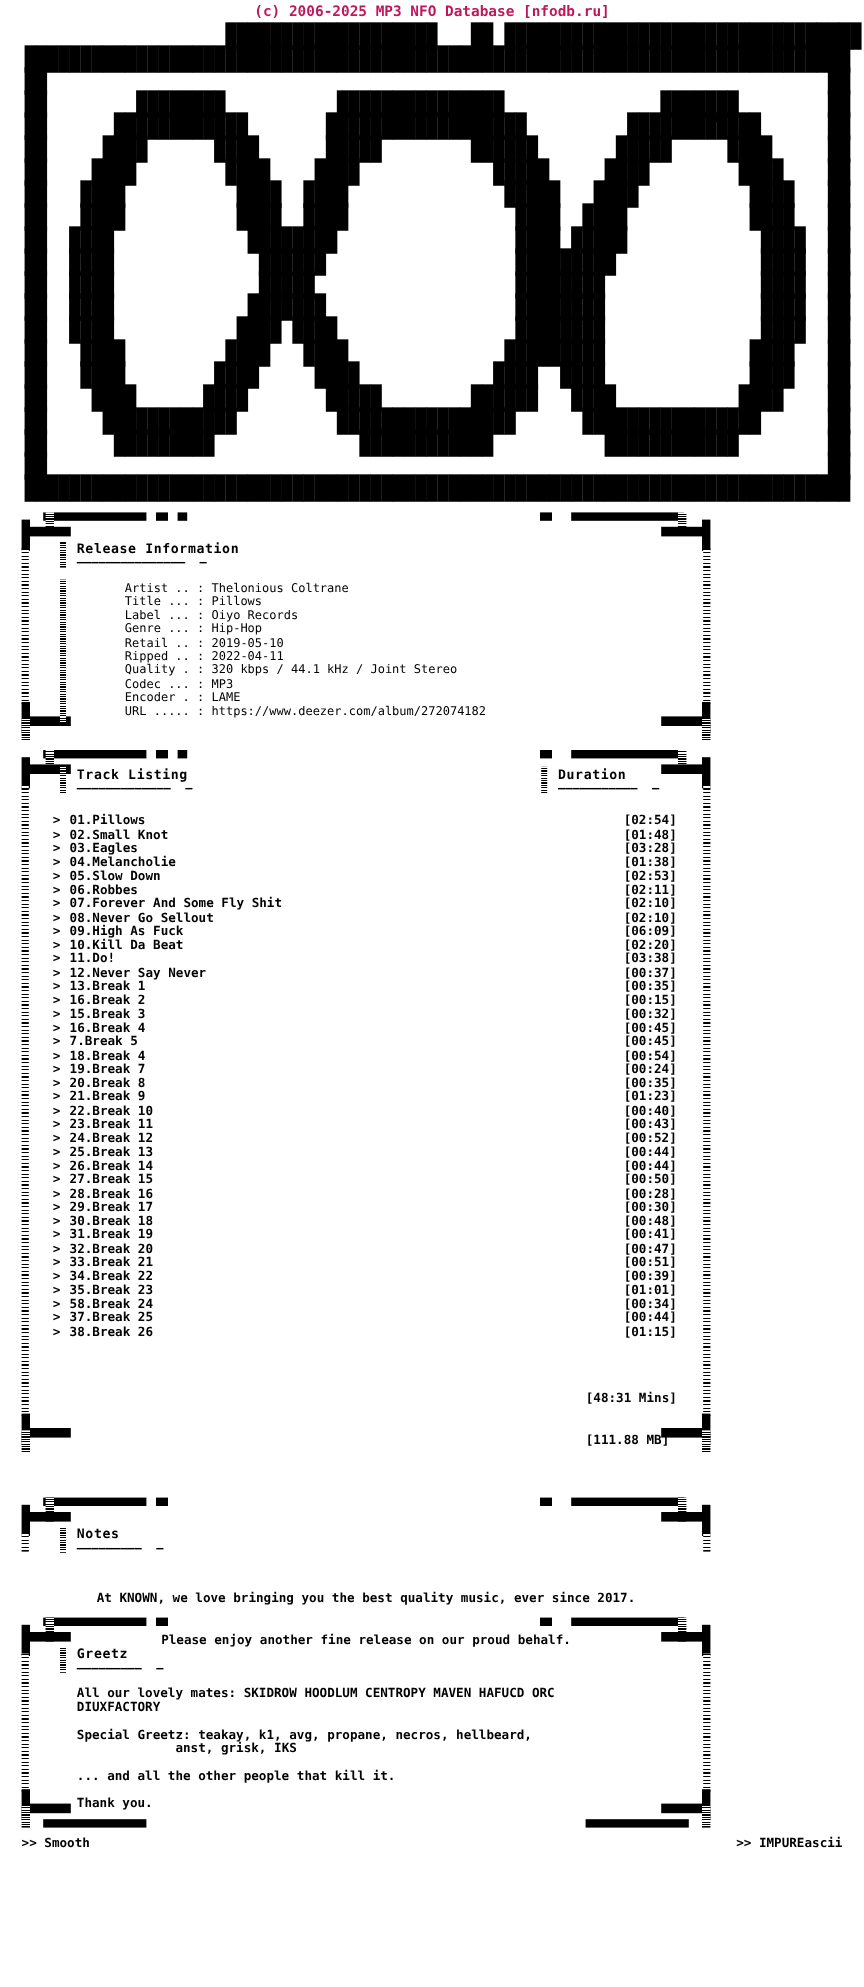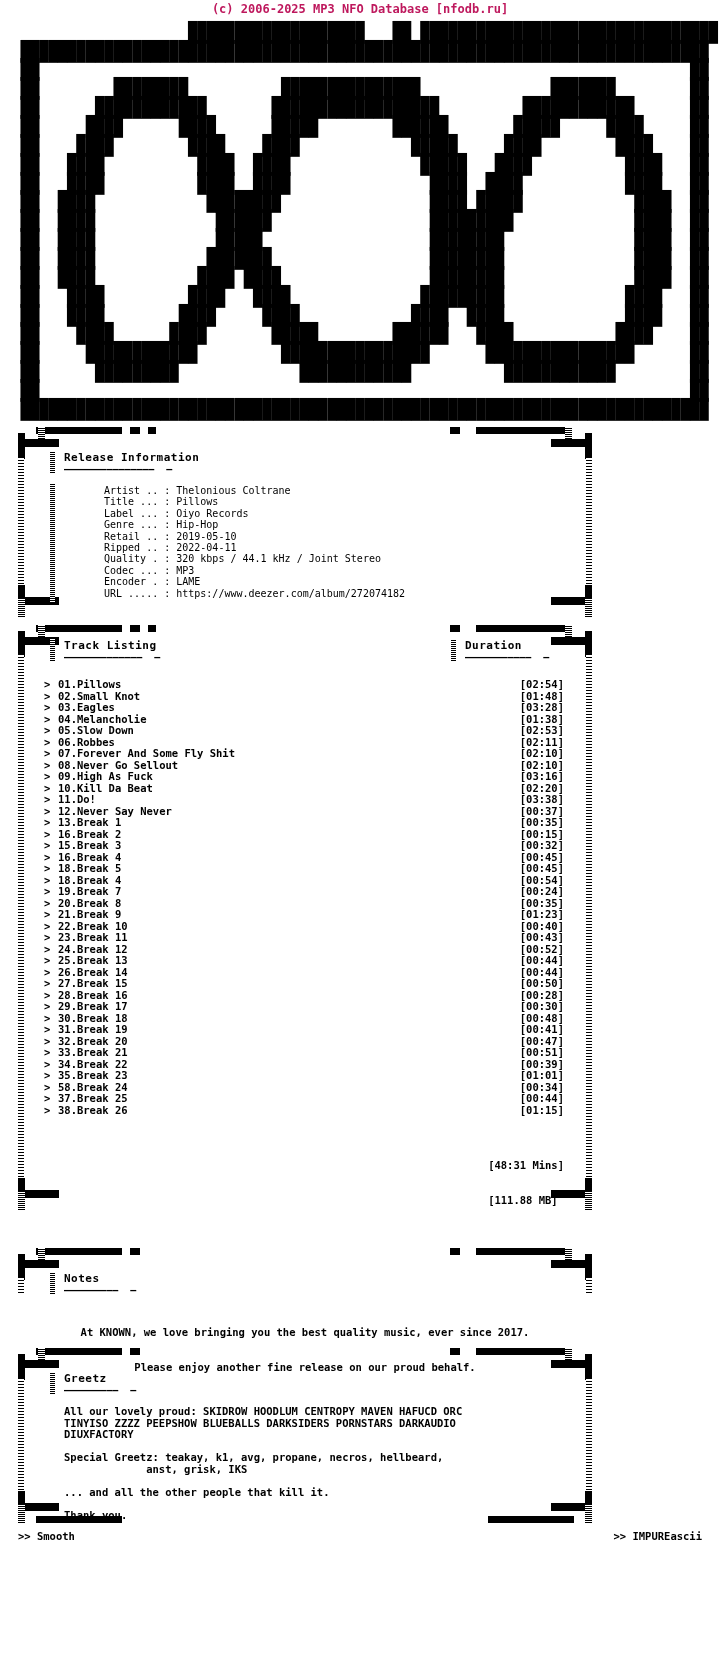--- a/index.html
+++ b/index.html
@@ -370,29 +370,29 @@
 
   <div id="tracklist">
       <div class="track-row"><span class="track-arrow">&gt;</span><span class="track-name">01.Pillows</span><span class="track-dur">[02:54]</span></div>
       <div class="track-row"><span class="track-arrow">&gt;</span><span class="track-name">02.Small Knot</span><span class="track-dur">[01:48]</span></div>
       <div class="track-row"><span class="track-arrow">&gt;</span><span class="track-name">03.Eagles</span><span class="track-dur">[03:28]</span></div>
       <div class="track-row"><span class="track-arrow">&gt;</span><span class="track-name">04.Melancholie</span><span class="track-dur">[01:38]</span></div>
       <div class="track-row"><span class="track-arrow">&gt;</span><span class="track-name">05.Slow Down</span><span class="track-dur">[02:53]</span></div>
       <div class="track-row"><span class="track-arrow">&gt;</span><span class="track-name">06.Robbes</span><span class="track-dur">[02:11]</span></div>
       <div class="track-row"><span class="track-arrow">&gt;</span><span class="track-name">07.Forever And Some Fly Shit</span><span class="track-dur">[02:10]</span></div>
       <div class="track-row"><span class="track-arrow">&gt;</span><span class="track-name">08.Never Go Sellout</span><span class="track-dur">[02:10]</span></div>
-      <div class="track-row"><span class="track-arrow">&gt;</span><span class="track-name">09.High As Fuck</span><span class="track-dur">[03:16]</span></div>
+      <div class="track-row"><span class="track-arrow">&gt;</span><span class="track-name">09.High As Fuck</span><span class="track-dur">[06:09]</span></div>
       <div class="track-row"><span class="track-arrow">&gt;</span><span class="track-name">10.Kill Da Beat</span><span class="track-dur">[02:20]</span></div>
       <div class="track-row"><span class="track-arrow">&gt;</span><span class="track-name">11.Do!</span><span class="track-dur">[03:38]</span></div>
       <div class="track-row"><span class="track-arrow">&gt;</span><span class="track-name">12.Never Say Never</span><span class="track-dur">[00:37]</span></div>
       <div class="track-row"><span class="track-arrow">&gt;</span><span class="track-name">13.Break 1</span><span class="track-dur">[00:35]</span></div>
       <div class="track-row"><span class="track-arrow">&gt;</span><span class="track-name">16.Break 2</span><span class="track-dur">[00:15]</span></div>
       <div class="track-row"><span class="track-arrow">&gt;</span><span class="track-name">15.Break 3</span><span class="track-dur">[00:32]</span></div>
       <div class="track-row"><span class="track-arrow">&gt;</span><span class="track-name">16.Break 4</span><span class="track-dur">[00:45]</span></div>
-      <div class="track-row"><span class="track-arrow">&gt;</span><span class="track-name">18.Break 5</span><span class="track-dur">[00:45]</span></div>
+      <div class="track-row"><span class="track-arrow">&gt;</span><span class="track-name">7.Break 5</span><span class="track-dur">[00:45]</span></div>
       <div class="track-row"><span class="track-arrow">&gt;</span><span class="track-name">18.Break 4</span><span class="track-dur">[00:54]</span></div>
       <div class="track-row"><span class="track-arrow">&gt;</span><span class="track-name">19.Break 7</span><span class="track-dur">[00:24]</span></div>
       <div class="track-row"><span class="track-arrow">&gt;</span><span class="track-name">20.Break 8</span><span class="track-dur">[00:35]</span></div>
       <div class="track-row"><span class="track-arrow">&gt;</span><span class="track-name">21.Break 9</span><span class="track-dur">[01:23]</span></div>
       <div class="track-row"><span class="track-arrow">&gt;</span><span class="track-name">22.Break 10</span><span class="track-dur">[00:40]</span></div>
       <div class="track-row"><span class="track-arrow">&gt;</span><span class="track-name">23.Break 11</span><span class="track-dur">[00:43]</span></div>
       <div class="track-row"><span class="track-arrow">&gt;</span><span class="track-name">24.Break 12</span><span class="track-dur">[00:52]</span></div>
       <div class="track-row"><span class="track-arrow">&gt;</span><span class="track-name">25.Break 13</span><span class="track-dur">[00:44]</span></div>
       <div class="track-row"><span class="track-arrow">&gt;</span><span class="track-name">26.Break 14</span><span class="track-dur">[00:44]</span></div>
       <div class="track-row"><span class="track-arrow">&gt;</span><span class="track-name">27.Break 15</span><span class="track-dur">[00:50]</span></div>
@@ -467,22 +467,21 @@
     <span class="corner br-stub"></span>
   </div>
 
   <div class="section-title-wrap" style="position:absolute; left:0; top:24px;">
     <span class="tickmark"></span>
     <div class="section-title">Greetz</div>
     <div class="section-rule">—————————  —</div>
   </div>
 
   <div id="greetz-body">
-    <div class="greet-line">All our lovely proud: SKIDROW HOODLUM CENTROPY MAVEN HAFUCD ORC</div>
-    <div class="greet-line">TINYISO ZZZZ PEEPSHOW BLUEBALLS DARKSIDERS PORNSTARS DARKAUDIO</div>
+    <div class="greet-line">All our lovely mates: SKIDROW HOODLUM CENTROPY MAVEN HAFUCD ORC</div>
     <div class="greet-line">DIUXFACTORY</div>
     <div class="greet-gap"></div>
     <div class="greet-line">Special Greetz: teakay, k1, avg, propane, necros, hellbeard,</div>
     <div class="greet-line">             anst, grisk, IKS</div>
     <div class="greet-gap"></div>
     <div class="greet-line">... and all the other people that kill it.</div>
     <div class="greet-gap"></div>
     <div class="greet-line">Thank you.</div>
   </div>
 </div>

